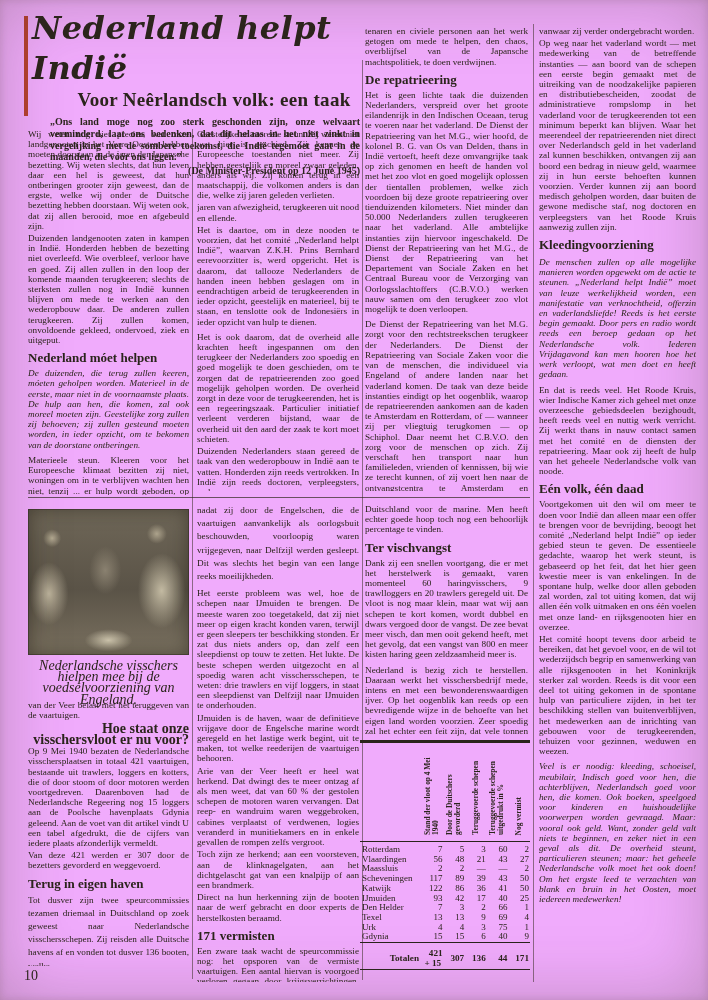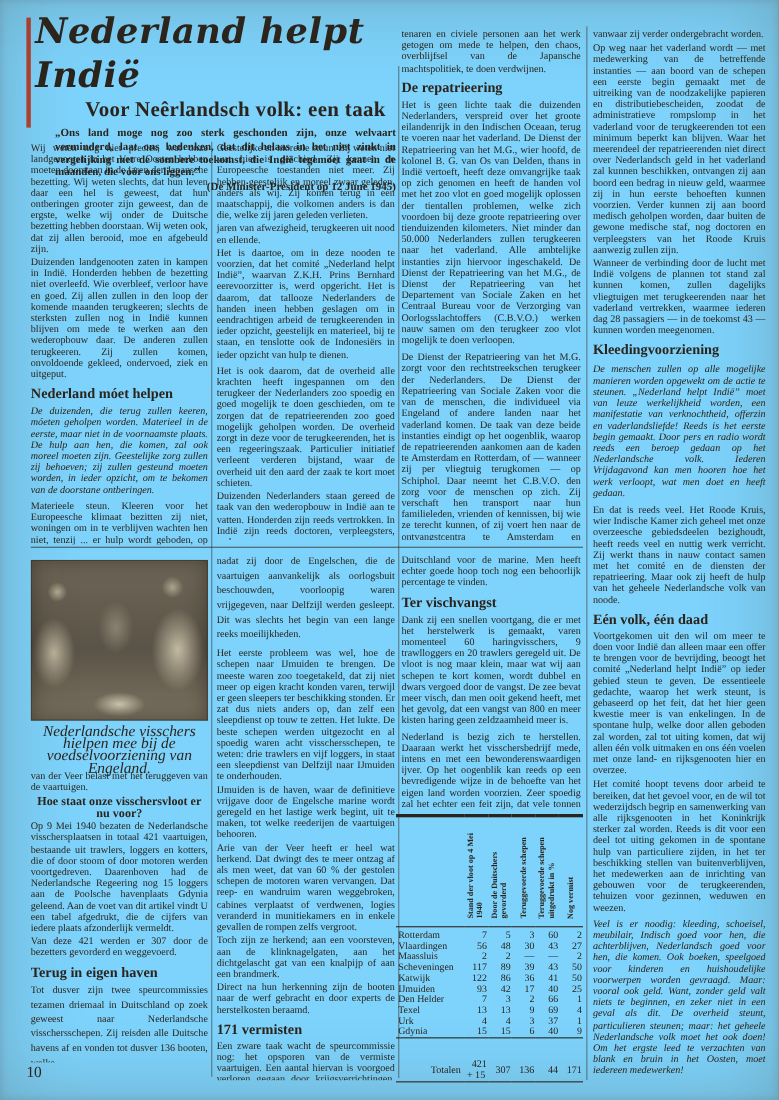--- a/index.html
+++ b/index.html
@@ -1,18 +1,18 @@
 <!DOCTYPE html>
 <html><head>
 <meta charset="utf-8">
 <style>
   html,body{margin:0;padding:0;background:#8a8272;}
   .page{
     position:relative;width:708px;height:1000px;margin:0 auto;
-    background:#7dd3fc;
+    background:#f0abfc;
     color:#2b241c;
     font-family:"Liberation Serif","DejaVu Serif",serif;
     overflow:hidden;
   }
   .page::after{
     content:"";position:absolute;inset:0;pointer-events:none;
     box-shadow:inset 0 0 70px rgba(70,58,38,.28), inset 0 0 8px rgba(70,58,38,.18);
   }
   
   .accent-bar{position:absolute;left:24px;top:16px;width:4px;height:100px;background:#b5402f;}
@@ -33,21 +33,21 @@
   
   .col{
     position:absolute;overflow:hidden;
     font-size:9.2px;line-height:10.2px;text-align:justify;
   }
   .col p{margin:0 0 2px;}
   .col p.gap{margin-top:5px;}
   .col p.it{font-style:italic;}
   .col p.loose{line-height:13.2px;margin-bottom:5px;}
   .h1{font-size:13px;font-weight:700;line-height:14px;text-align:left;margin:6px 0 3px;}
-  .h-small{font-size:11px;font-weight:700;text-align:center;margin:4px 0 1px;line-height:10.4px;}
+  .h-small{font-size:14px;font-weight:700;text-align:right;margin:4px 0 1px;line-height:10.4px;}
   #c1t{left:28px;top:129px;width:161px;height:366px;}
   #c2t{left:197px;top:129px;width:162px;height:362px;}
   #c3t{left:365px;top:26px;width:163px;height:465px;}
   #c4 {left:539px;top:26px;width:157px;height:960px;}
   #c1b{left:28px;top:700px;width:161px;height:266px;}
   #c2b{left:197px;top:504px;width:162px;height:478px;}
   #c3b{left:365px;top:504px;width:163px;height:232px;}
   
   .vline{position:absolute;width:1px;background:rgba(58,48,36,.55);}
   #v1{left:192px;top:129px;height:850px;}
@@ -89,21 +89,21 @@
     font-size:7.4px;line-height:8.4px;font-weight:700;max-height:92px;text-align:left;
   }
   table.fleet tbody td{
     font-size:9px;line-height:9.7px;text-align:right;padding:0 1px;
     font-family:"Liberation Serif",serif;
     margin-top:47px;
   }
   table.fleet tbody tr:first-child td{padding-top:3px;}
   table.fleet td.name{text-align:left;padding-left:2px;}
   table.fleet tfoot td{
-    border-top:1px solid #2b241c;font-size:9.2px;text-align:right;padding-top:18px;font-weight:400;
+    border-top:1px solid #2b241c;font-size:9.2px;text-align:right;padding-top:5px;font-weight:700;
   }
   table.fleet td.tlabel{text-align:right;padding-right:3px;}
   .plus{text-align:center;font-size:9.2px;}
 </style>
 </head>
 <body>
 
 <div class="page">
 
   <div class="accent-bar"></div>
@@ -139,21 +139,20 @@
   <div class="col" id="c3t">
     <p>tenaren en civiele personen aan het werk getogen om mede te helpen, den chaos, overblijfsel van de Japansche machtspolitiek, te doen verdwijnen.</p>
     <div class="h1">De repatrieering</div>
     <p>Het is geen lichte taak die duizenden Nederlanders, verspreid over het groote eilandenrijk in den Indischen Oceaan, terug te voeren naar het vaderland. De Dienst der Repatrieering van het M.G., wier hoofd, de kolonel B. G. van Os van Delden, thans in Indië vertoeft, heeft deze omvangrijke taak op zich genomen en heeft de handen vol met het zoo vlot en goed mogelijk oplossen der tientallen problemen, welke zich voordoen bij deze groote repatrieering over tienduizenden kilometers. Niet minder dan 50.000 Nederlanders zullen terugkeeren naar het vaderland. Alle ambtelijke instanties zijn hiervoor ingeschakeld. De Dienst der Repatrieering van het M.G., de Dienst der Repatrieering van het Departement van Sociale Zaken en het Centraal Bureau voor de Verzorging van Oorlogsslachtoffers (C.B.V.O.) werken nauw samen om den terugkeer zoo vlot mogelijk te doen verloopen.</p>
     <p class="gap">De Dienst der Repatrieering van het M.G. zorgt voor den rechtstreekschen terugkeer der Nederlanders. De Dienst der Repatrieering van Sociale Zaken voor die van de menschen, die individueel via Engeland of andere landen naar het vaderland komen. De taak van deze beide instanties eindigt op het oogenblik, waarop de repatrieerenden aankomen aan de kaden te Amsterdam en Rotterdam, of — wanneer zij per vliegtuig terugkomen — op Schiphol. Daar neemt het C.B.V.O. den zorg voor de menschen op zich. Zij verschaft hen transport naar hun familieleden, vrienden of kennissen, bij wie ze terecht kunnen, of zij voert hen naar de ontvangstcentra te Amsterdam en Rotterdam,</p>
   </div>
 
   <div class="col" id="c4">
     <p>vanwaar zij verder ondergebracht worden.</p>
     <p>Op weg naar het vaderland wordt — met medewerking van de betreffende instanties — aan boord van de schepen een eerste begin gemaakt met de uitreiking van de noodzakelijke papieren en distributiebescheiden, zoodat de administratieve rompslomp in het vaderland voor de terugkeerenden tot een minimum beperkt kan blijven. Waar het meerendeel der repatrieerenden niet direct over Nederlandsch geld in het vaderland zal kunnen beschikken, ontvangen zij aan boord een bedrag in nieuw geld, waarmee zij in hun eerste behoeften kunnen voorzien. Verder kunnen zij aan boord medisch geholpen worden, daar buiten de gewone medische staf, nog doctoren en verpleegsters van het Roode Kruis aanwezig zullen zijn.</p>
-    <p>Wanneer de verbinding door de lucht met Indië volgens de plannen tot stand zal kunnen komen, zullen dagelijks vliegtuigen met terugkeerenden naar het vaderland vertrekken, waarmee iederen dag 28 passagiers — in de toekomst 43 — kunnen worden meegenomen.</p>
     <div class="h1">Kleedingvoorziening</div>
     <p class="it gap">De menschen zullen op alle mogelijke manieren worden opgewekt om de actie te steunen. „Nederland helpt Indië” moet van leuze werkelijkheid worden, een manifestatie van verknochtheid, offerzin en vaderlandsliefde! Reeds is het eerste begin gemaakt. Door pers en radio wordt reeds een beroep gedaan op het Nederlandsche volk. Iederen Vrijdagavond kan men hooren hoe het werk verloopt, wat men doet en heeft gedaan.</p>
     <p class="gap">En dat is reeds veel. Het Roode Kruis, wier Indische Kamer zich geheel met onze overzeesche gebiedsdeelen bezighoudt, heeft reeds veel en nuttig werk verricht. Zij werkt thans in nauw contact samen met het comité en de diensten der repatrieering. Maar ook zij heeft de hulp van het geheele Nederlandsche volk van noode.</p>
     <div class="h1">Eén volk, één daad</div>
     <p>Voortgekomen uit den wil om meer te doen voor Indië dan alleen maar een offer te brengen voor de bevrijding, beoogt het comité „Nederland helpt Indië” op ieder gebied steun te geven. De essentieele gedachte, waarop het werk steunt, is gebaseerd op het feit, dat het hier geen kwestie meer is van enkelingen. In de spontane hulp, welke door allen geboden zal worden, zal tot uiting komen, dat wij allen één volk uitmaken en ons één voelen met onze land- en rijksgenooten hier en overzee.</p>
     <p>Het comité hoopt tevens door arbeid te bereiken, dat het gevoel voor, en de wil tot wederzijdsch begrip en samenwerking van alle rijksgenooten in het Koninkrijk sterker zal worden. Reeds is dit voor een deel tot uiting gekomen in de spontane hulp van particuliere zijden, in het ter beschikking stellen van buitenverblijven, het medewerken aan de inrichting van gebouwen voor de terugkeerenden, tehuizen voor gezinnen, weduwen en weezen.</p>
     <p class="it gap">Veel is er noodig: kleeding, schoeisel, meubilair, Indisch goed voor hen, die achterblijven, Nederlandsch goed voor hen, die komen. Ook boeken, speelgoed voor kinderen en huishoudelijke voorwerpen worden gevraagd. Maar: vooral ook geld. Want, zonder geld valt niets te beginnen, en zeker niet in een geval als dit. De overheid steunt, particulieren steunen; maar: het geheele Nederlandsche volk moet het ook doen! Om het ergste leed te verzachten van blank en bruin in het Oosten, moet iedereen medewerken!</p>
   </div>
 
   <div class="photo"></div>
@@ -204,21 +203,21 @@
           <td>7</td>
           <td>5</td>
           <td>3</td>
           <td>60</td>
           <td>2</td>
         </tr>
         <tr>
           <td class="name">Vlaardingen</td>
           <td>56</td>
           <td>48</td>
-          <td>30</td>
+          <td>21</td>
           <td>43</td>
           <td>27</td>
         </tr>
         <tr>
           <td class="name">Maassluis</td>
           <td>2</td>
           <td>2</td>
           <td>—</td>
           <td>—</td>
           <td>2</td>
@@ -261,21 +260,21 @@
           <td>13</td>
           <td>9</td>
           <td>69</td>
           <td>4</td>
         </tr>
         <tr>
           <td class="name">Urk</td>
           <td>4</td>
           <td>4</td>
           <td>3</td>
-          <td>37</td>
+          <td>75</td>
           <td>1</td>
         </tr>
         <tr>
           <td class="name">Gdynia</td>
           <td>15</td>
           <td>15</td>
           <td>6</td>
           <td>40</td>
           <td>9</td>
         </tr>

